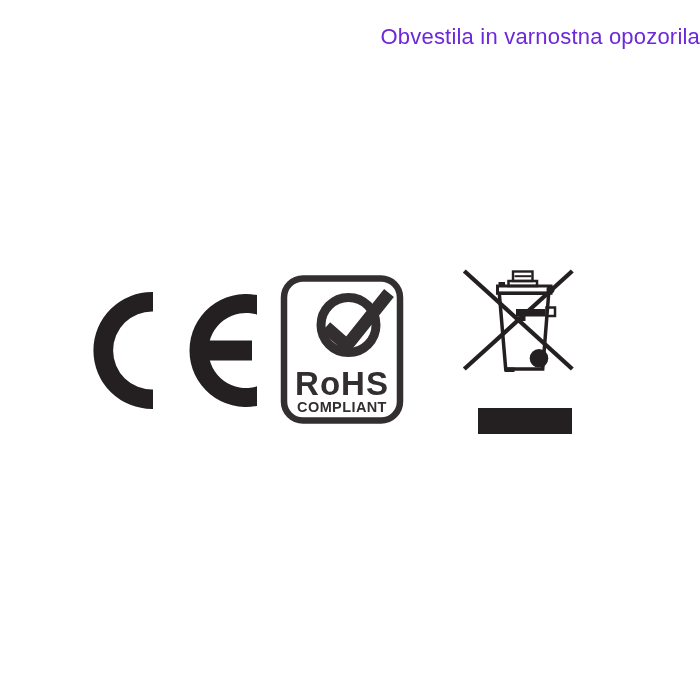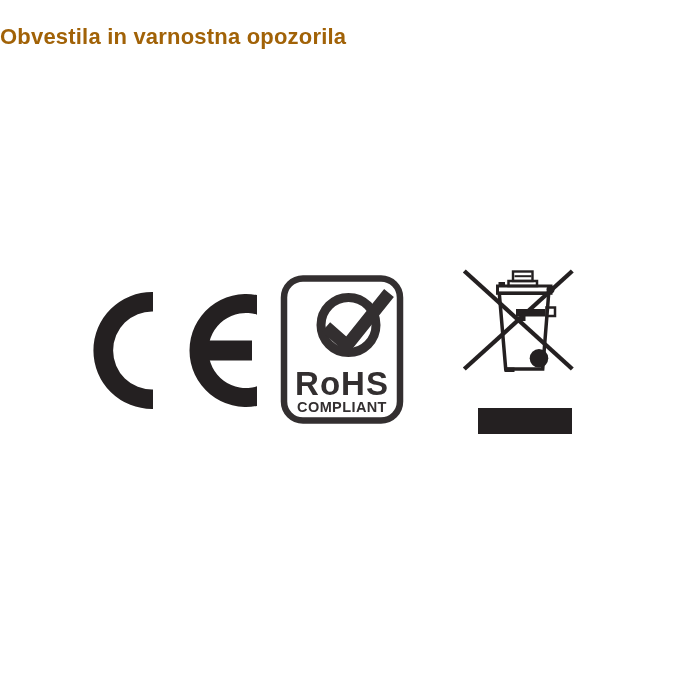--- a/index.html
+++ b/index.html
@@ -3,22 +3,22 @@
 <meta charset="utf-8">
 <style>
   html,body { margin:0; padding:0; background:#ffffff; }
   .page {
     position:relative; width:700px; height:700px;
     background:#ffffff; overflow:hidden;
     font-family:"Liberation Sans", sans-serif;
   }
   .section-title {
     position:absolute; left:0; right:0; top:24px;
-    text-align:left; font-size:22px; line-height:26px;
-    font-weight:700; color:#a16207; letter-spacing:0.2px;
+    text-align:right; font-size:22px; line-height:26px;
+    font-weight:400; color:#6d28d9; letter-spacing:0.2px;
   }
   .mark { position:absolute; }
   .mark-ce   { left:90px;  top:290px; }
   .mark-rohs { left:278px; top:273px; }
   .mark-weee { left:455px; top:255px; }
   .rohs-main {
     font-family:"Liberation Sans", sans-serif;
     font-weight:700; font-size:33px; letter-spacing:1px;
   }
   .rohs-sub {

